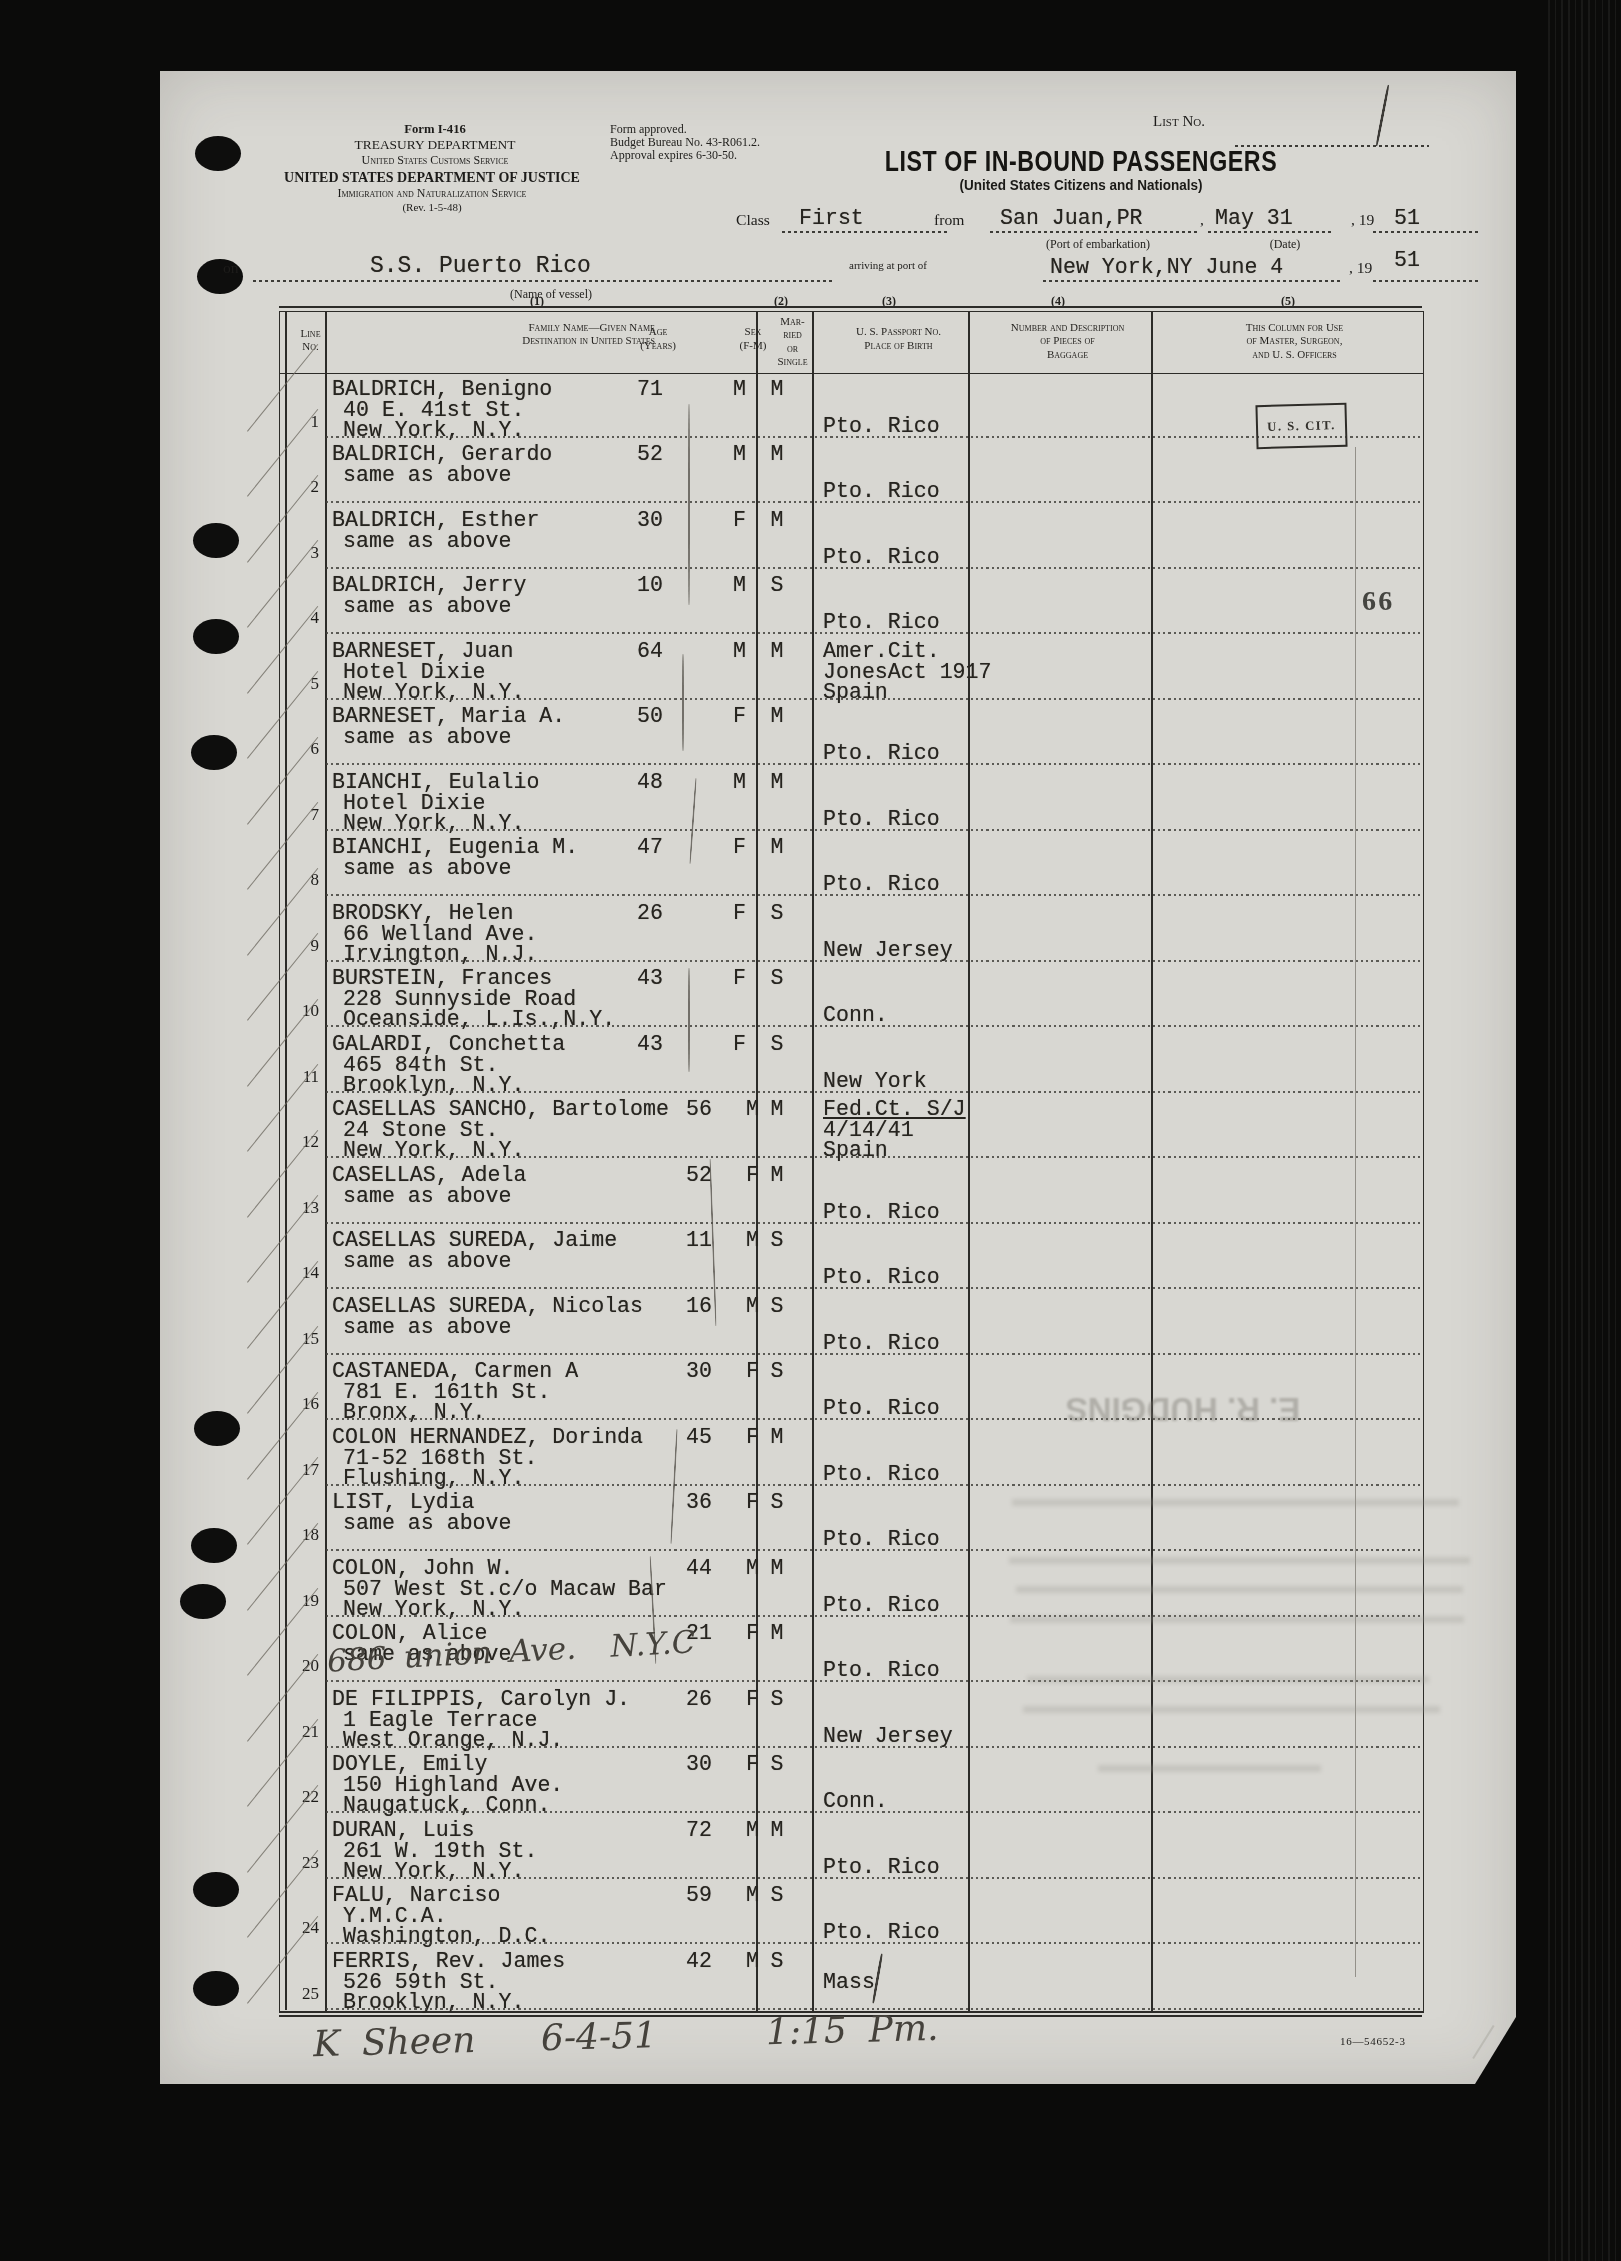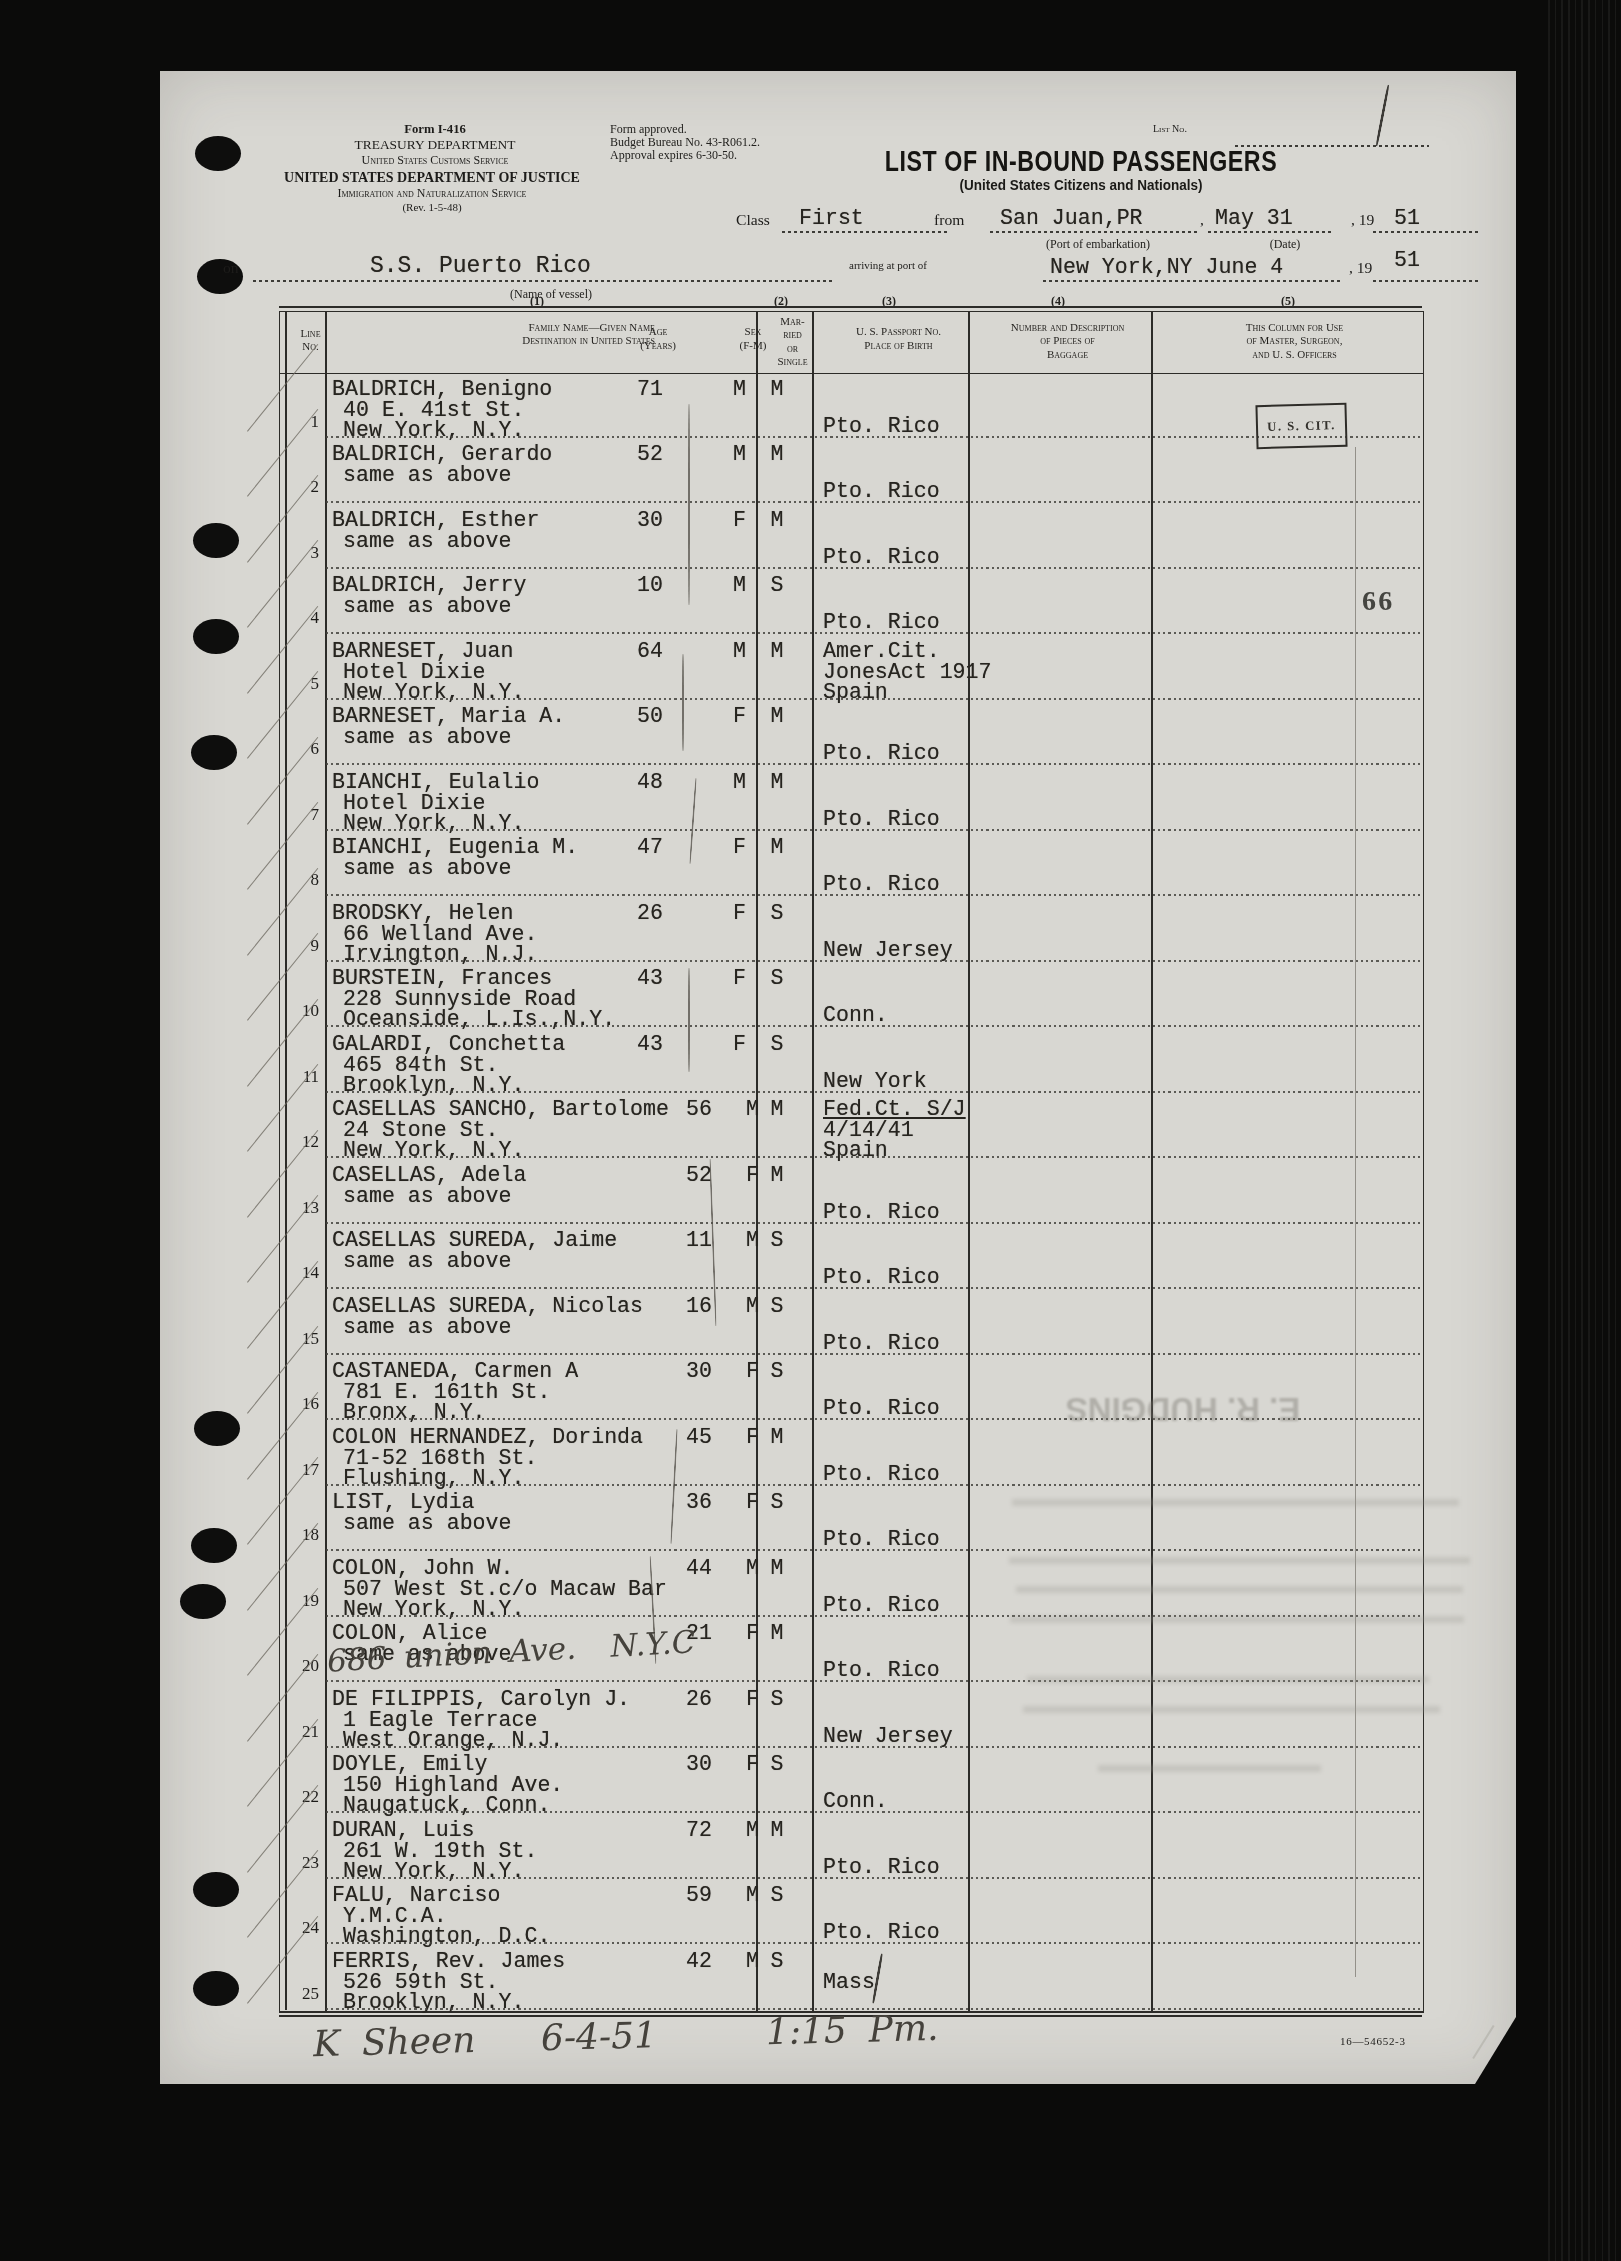--- a/index.html
+++ b/index.html
@@ -84,21 +84,21 @@
     <div class="abs f-serif ctr" style="left:275px;top:66px;font-size:13.4px">TREASURY DEPARTMENT</div>
     <div class="abs f-serif ctr sc" style="left:275px;top:82px;font-size:12px">United States Customs Service</div>
     <div class="abs f-serif ctr" style="left:272px;top:99px;font-size:14px;font-weight:bold">UNITED STATES DEPARTMENT OF JUSTICE</div>
     <div class="abs f-serif ctr sc" style="left:272px;top:115px;font-size:12px">Immigration and Naturalization Service</div>
     <div class="abs f-serif ctr" style="left:272px;top:130px;font-size:11px">(Rev. 1-5-48)</div>
 
     <div class="abs f-serif cap" style="left:450px;top:51px">Form approved.</div>
     <div class="abs f-serif cap" style="left:450px;top:64px">Budget Bureau No. 43-R061.2.</div>
     <div class="abs f-serif cap" style="left:450px;top:77px">Approval expires 6-30-50.</div>
 
-    <div class="abs f-serif sc" style="left:993px;top:52px;font-size:10px">List No.</div>
+    <div class="abs f-serif sc" style="left:993px;top:42px;font-size:15px">List No.</div>
     <div class="dotline" style="left:1075px;top:74px;width:194px"></div>
     <div class="abs" style="left:1221px;top:13.4px;width:0;height:63px;border-left:3px solid #3c3a36;transform:rotate(11deg);border-radius:40%"></div>
 
     <div class="abs title-big" style="left:921px;top:74px">LIST OF IN-BOUND PASSENGERS</div>
     <div class="abs subtitle" style="left:921px;top:105px">(United States Citizens and Nationals)</div>
 
     <div class="abs f-serif" style="left:576px;top:140px;font-size:15.6px">Class</div>
     <div class="abs t-mono" style="left:639px;top:135px">First</div>
     <div class="dotline" style="left:622px;top:160px;width:167px"></div>
     <div class="abs f-serif" style="left:774px;top:140px;font-size:15.6px">from</div>

